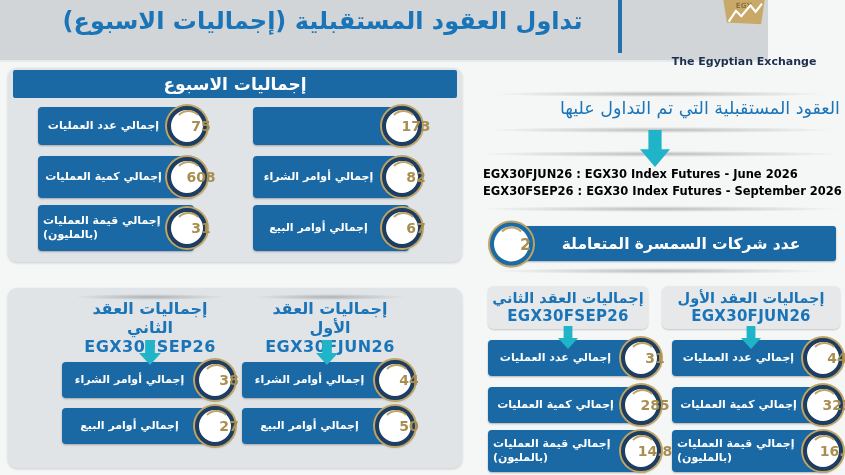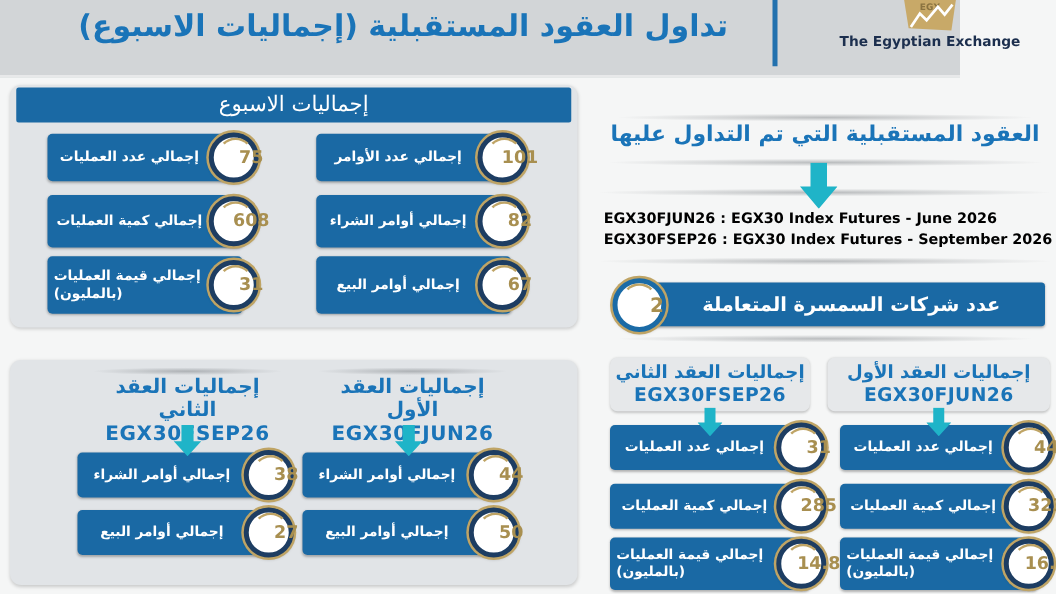--- a/index.html
+++ b/index.html
@@ -12,29 +12,29 @@
   }
 
   
   .hdr { position:absolute; top:0; left:0; width:768px; height:62px; background:#d2d5d7; border-bottom:2px solid #e8e9ea; }
   .hdr-title { position:absolute; top:7px; left:30px; width:585px; text-align:center;
     font-size:24px; font-weight:bold; color:#1a74b8; direction:rtl; }
   .hdr-date { position:absolute; top:37px; left:22px; font-size:16px; font-weight:bold; color:#1a74b8; }
   .hdr-divider { position:absolute; left:618px; top:0; width:4px; height:53px; background:#2271ae; }
   .logo { position:absolute; left:650px; top:0; width:188px; text-align:center; }
   .logo-mark { display:block; margin:0 auto; }
-  .logo-en { font-size:11px; font-weight:bold; color:#1c2f4e; line-height:12px; }
+  .logo-en { font-size:11px; font-weight:bold; color:#1c2f4e; line-height:12px;margin-top:28px; }
   .logo-ar { font-size:11px; font-weight:bold; color:#b3905a; line-height:13px; direction:rtl; }
 
   
   .panel { position:absolute; background:#e1e4e7; border-radius:9px; box-shadow:0 1px 3px rgba(0,0,0,0.18); }
   .panel1 { left:8px; top:68px; width:454px; height:194px; }
   .panel2 { left:8px; top:288px; width:454px; height:180px; }
   .p1-header { position:absolute; left:5px; right:5px; top:2px; height:28px; background:#1a69a4;
-    color:#fff; font-size:17px; font-weight:normal; text-align:center; line-height:28px; direction:rtl;
+    color:#fff; font-size:17px; font-weight:bold; text-align:center; line-height:28px; direction:rtl;
     border-radius:2px; }
 
   
   .stat { position:absolute; background:#1a69a4; border-radius:4px; box-shadow:0 1px 2px rgba(0,0,0,0.28); }
   .stat .lbl { position:absolute; left:5px; right:30px; top:0; bottom:0;
     display:flex; align-items:center; justify-content:center;
     color:#fff; font-weight:bold; font-size:11px; direction:rtl; text-align:left; line-height:1.25; }
   .badge { position:absolute; right:-13px; top:50%; transform:translateY(-50%);
     width:40px; height:40px; border-radius:50%;
     background:#fff; border:4px solid #1d3d62;
@@ -56,22 +56,22 @@
   .pill .t2 { font-size:15px; line-height:18px; direction:ltr; letter-spacing:0.3px; }
 
   
   .arrow-down { position:absolute; background:#1fb4c8; z-index:3;
     clip-path:polygon(28% 0, 72% 0, 72% 52%, 100% 52%, 50% 100%, 0 52%, 28% 52%);
     filter:drop-shadow(0 1px 1px rgba(0,0,0,0.3)); }
   .ribbon { position:absolute; height:6px; border-radius:50%;
     background:radial-gradient(ellipse at center, rgba(90,95,100,0.38), rgba(0,0,0,0) 72%); z-index:1; }
 
   
-  .traded-title { position:absolute; left:480px; top:98px; width:360px; text-align:center;
-    font-size:17.5px; font-weight:bold; color:#1a74b8; direction:rtl; z-index:2; }
+  .traded-title { position:absolute; left:480px; top:98px; width:360px; text-align:right;
+    font-size:17.5px; font-weight:normal; color:#1a74b8; direction:rtl; z-index:2; }
   .contract-line { position:absolute; left:483px; font-size:11.5px; font-weight:bold; color:#000; z-index:2; }
   .brokers { position:absolute; left:512px; top:226px; width:324px; height:35px;
     background:#1a69a4; border-radius:3px; box-shadow:0 1px 2px rgba(0,0,0,0.3); }
   .brokers .lbl { position:absolute; inset:0 6px 0 20px; display:flex; align-items:center; justify-content:center;
     color:#fff; font-weight:bold; font-size:15.5px; direction:rtl; }
 </style>
 </head>
 <body>
 
 <div class="hdr">
@@ -85,23 +85,22 @@
     </svg>
     <div class="logo-en">The Egyptian Exchange</div>
   </div>
 </div>
 
 <div class="panel panel1">
   <div class="p1-header">إجماليات الاسبوع</div>
 </div>
 
 <div class="stat" style="left:253px; top:107px; width:156px; height:38px;">
-  <div class="lbl">إجمالي عدد الأوامر</div>
-  <div class="badge">
-      <span>101</span>
+  <div class="badge">
+      <span>173</span>
     </div>
 </div>
 <div class="stat" style="left:253px; top:156px; width:156px; height:42px;">
   <div class="lbl">إجمالي أوامر الشراء</div>
   <div class="badge">
       <span>82</span>
     </div>
 </div>
 <div class="stat" style="left:253px; top:205px; width:156px; height:46px;">
   <div class="lbl">إجمالي أوامر البيع</div>

